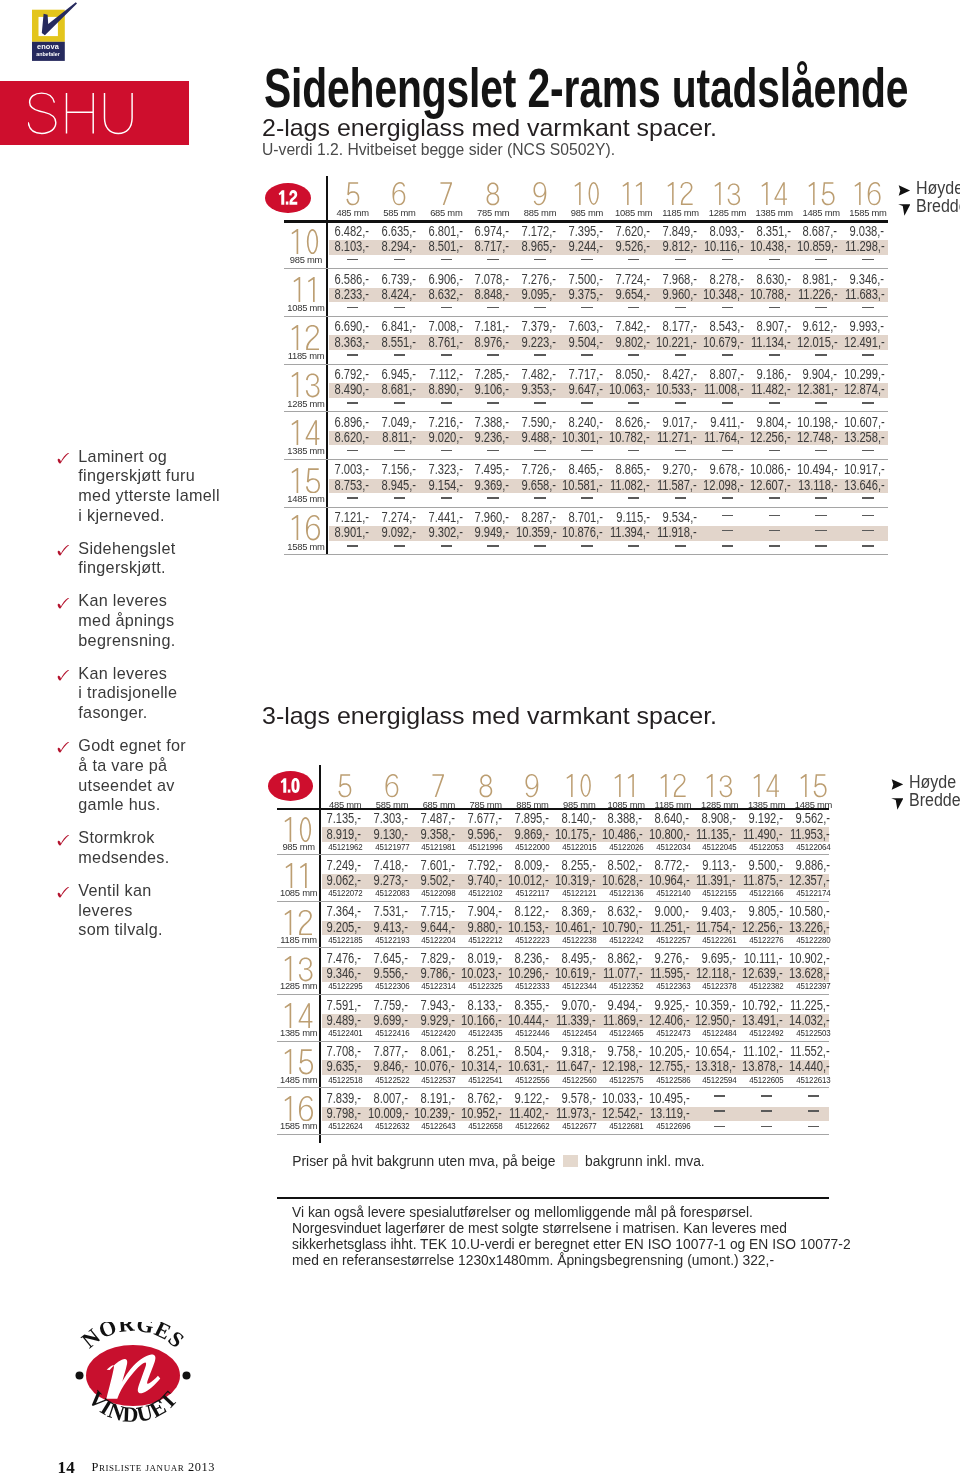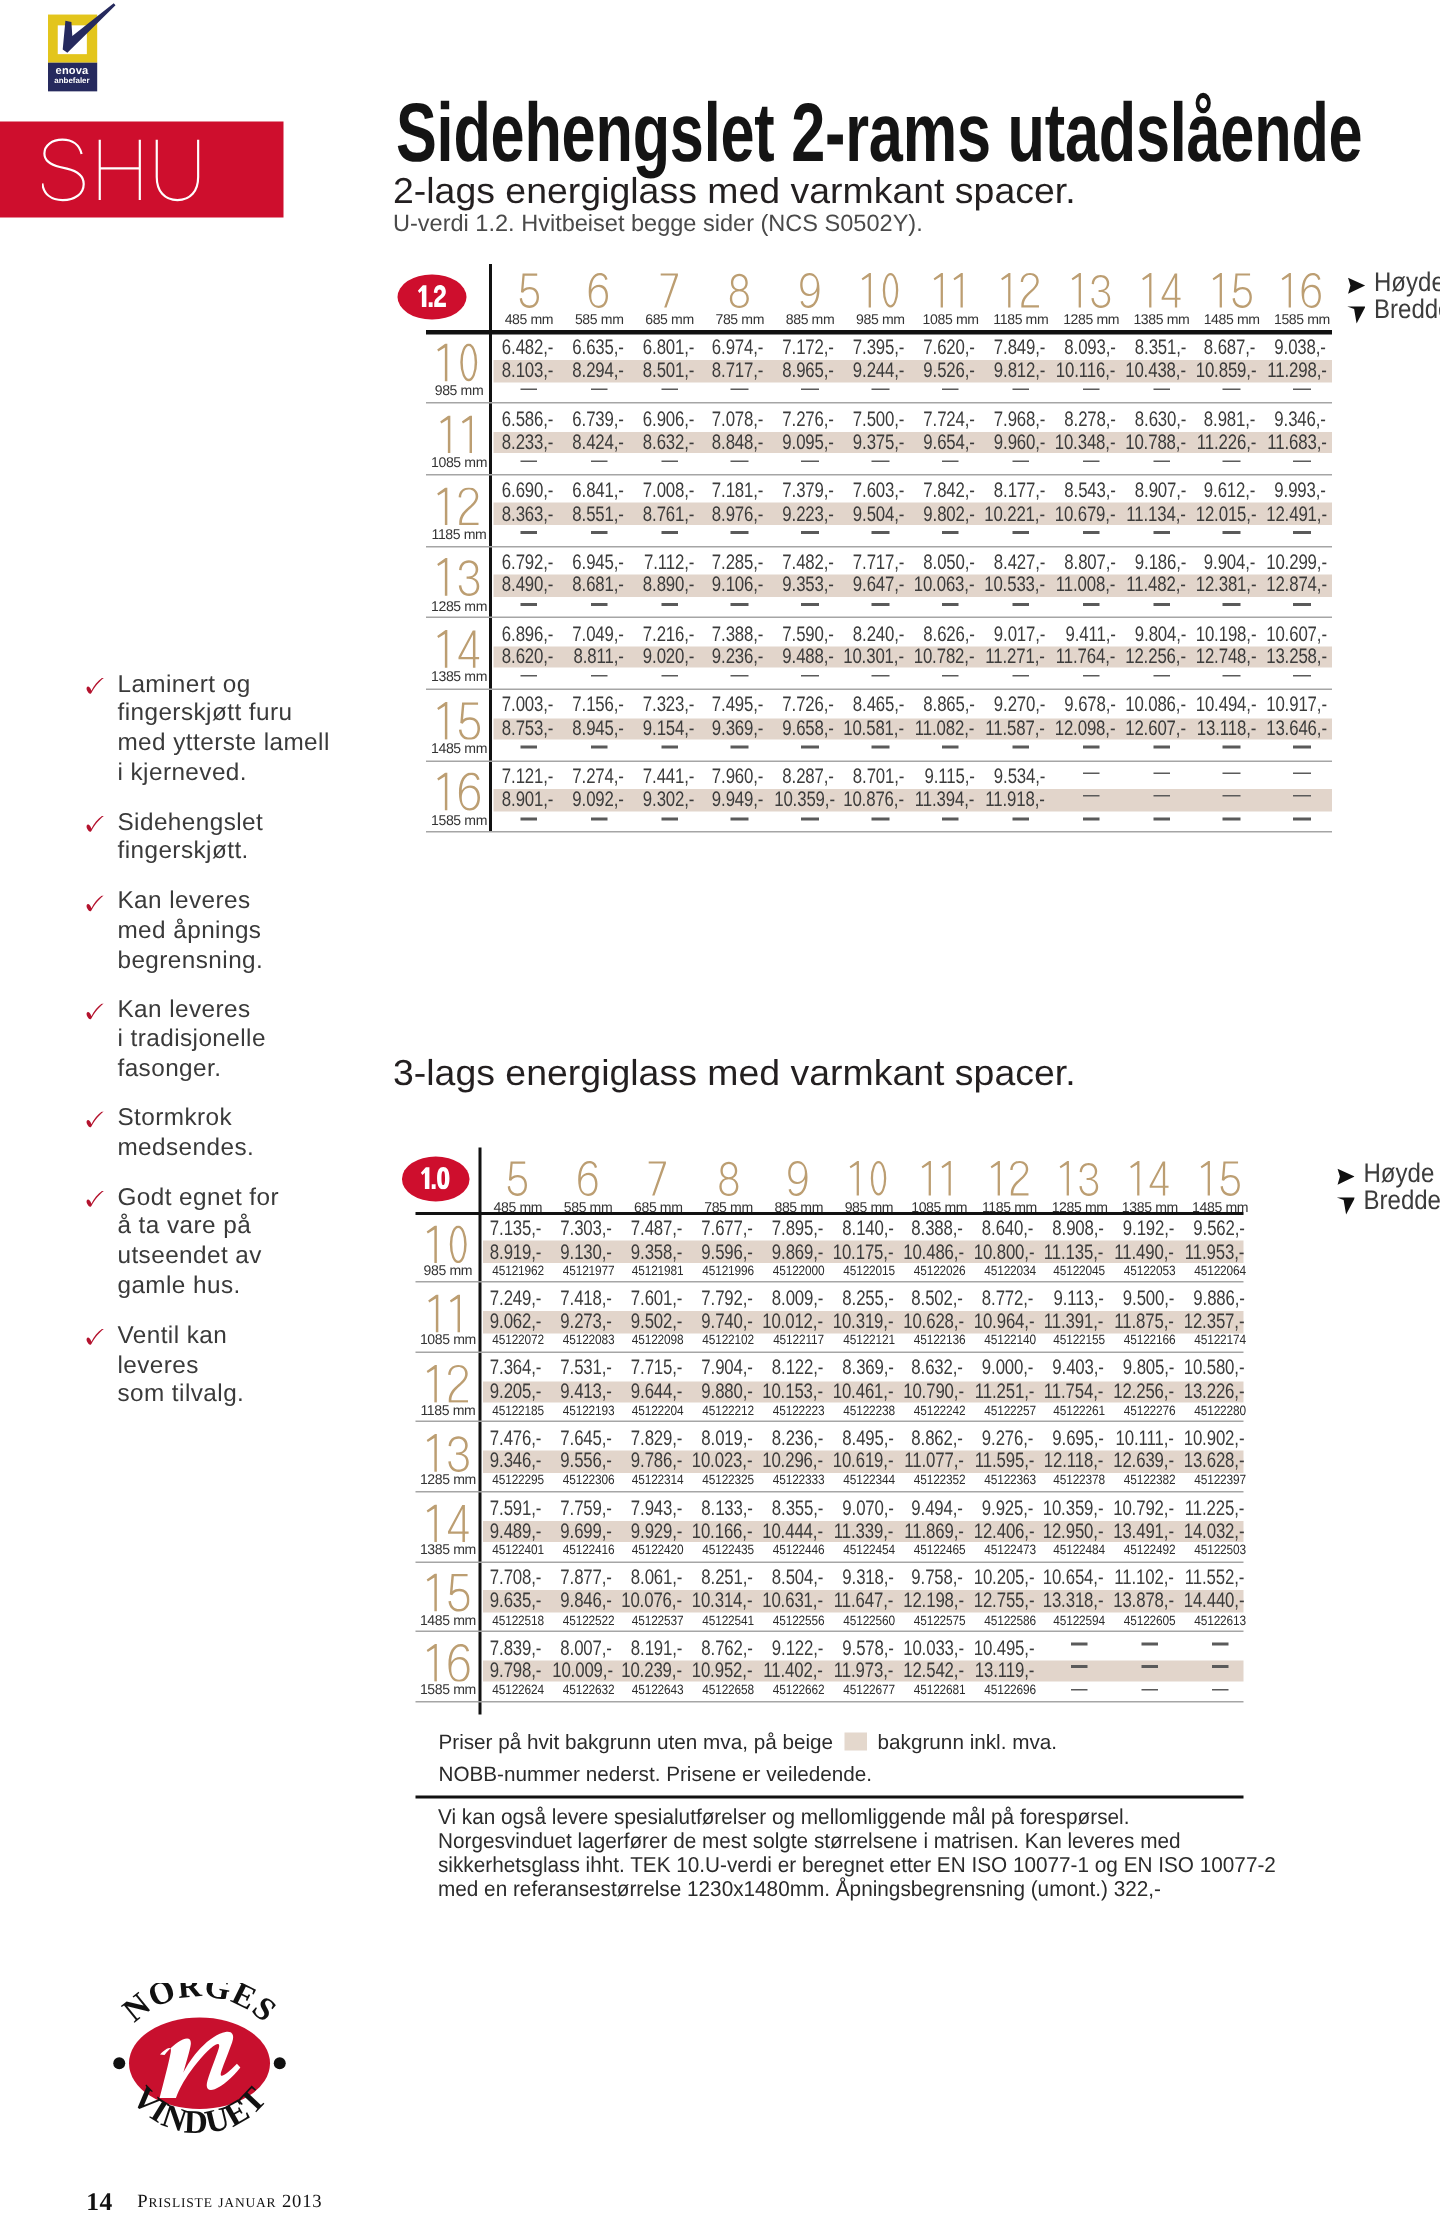--- a/index.html
+++ b/index.html
@@ -147,33 +147,33 @@
           <div data-name="feature-line">Kan leveres</div>
           <div data-name="feature-line">i tradisjonelle</div>
           <div data-name="feature-line">fasonger.</div>
         </div>
       </div>
 <div class="feat" data-name="feature-item">
         <span class="tick" data-name="check-icon"><svg viewBox="0 0 20 20" width="12.3" height="12.3" aria-hidden="true">
             <path d="M19.9 0.0 C15.0 3.6 9.6 10.2 6.7 15.6 C6.2 16.55 5.75 17.2 5.05 17.2 C4.05 17.2 2.8 15.9 1.95 14.2 C1.15 12.6 0.85 10.9 1.5 9.9 C2.2 8.8 3.7 9.1 4.8 10.6 C5.45 11.5 5.95 12.6 6.35 13.8 C9.0 8.2 13.3 2.9 17.8 0.0 Z" fill="#b4132e"></path>
           </svg></span>
         <div class="ftxt" data-name="feature-text">
-          <div data-name="feature-line">Stormkrok</div>
-          <div data-name="feature-line">medsendes.</div>
+          <div data-name="feature-line">Godt egnet for</div>
+          <div data-name="feature-line">å ta vare på</div>
+          <div data-name="feature-line">utseendet av</div>
+          <div data-name="feature-line">gamle hus.</div>
         </div>
       </div>
 <div class="feat" data-name="feature-item">
         <span class="tick" data-name="check-icon"><svg viewBox="0 0 20 20" width="12.3" height="12.3" aria-hidden="true">
             <path d="M19.9 0.0 C15.0 3.6 9.6 10.2 6.7 15.6 C6.2 16.55 5.75 17.2 5.05 17.2 C4.05 17.2 2.8 15.9 1.95 14.2 C1.15 12.6 0.85 10.9 1.5 9.9 C2.2 8.8 3.7 9.1 4.8 10.6 C5.45 11.5 5.95 12.6 6.35 13.8 C9.0 8.2 13.3 2.9 17.8 0.0 Z" fill="#b4132e"></path>
           </svg></span>
         <div class="ftxt" data-name="feature-text">
-          <div data-name="feature-line">Godt egnet for</div>
-          <div data-name="feature-line">å ta vare på</div>
-          <div data-name="feature-line">utseendet av</div>
-          <div data-name="feature-line">gamle hus.</div>
+          <div data-name="feature-line">Stormkrok</div>
+          <div data-name="feature-line">medsendes.</div>
         </div>
       </div>
 <div class="feat" data-name="feature-item">
         <span class="tick" data-name="check-icon"><svg viewBox="0 0 20 20" width="12.3" height="12.3" aria-hidden="true">
             <path d="M19.9 0.0 C15.0 3.6 9.6 10.2 6.7 15.6 C6.2 16.55 5.75 17.2 5.05 17.2 C4.05 17.2 2.8 15.9 1.95 14.2 C1.15 12.6 0.85 10.9 1.5 9.9 C2.2 8.8 3.7 9.1 4.8 10.6 C5.45 11.5 5.95 12.6 6.35 13.8 C9.0 8.2 13.3 2.9 17.8 0.0 Z" fill="#b4132e"></path>
           </svg></span>
         <div class="ftxt" data-name="feature-text">
           <div data-name="feature-line">Ventil kan</div>
           <div data-name="feature-line">leveres</div>
           <div data-name="feature-line">som tilvalg.</div>
@@ -1266,21 +1266,20 @@
       </div>
 <div class="rowline" data-name="table2-row-separator" style="left:277px;top:1133.6499999999999px;width:552px;"></div>
   </div>
 
   <div class="fnblock" data-name="footnotes" style="left:292.3px;top:1152.3px;">
     <div class="fn" data-name="footnote-vat">
       <span data-name="footnote-vat-a">Priser på hvit bakgrunn uten mva, på beige</span>
       <span class="fnswatch" data-name="beige-swatch"></span>
       <span data-name="footnote-vat-b">bakgrunn inkl. mva.</span>
     </div>
-    <div class="fn" data-name="footnote-nobb">NOBB-nummer nederst. Prisene er veiledende.</div>
   </div>
   <div class="fnrule" data-name="footnote-rule" style="left:276.6px;top:1196.5px;width:552.3px;"></div>
   <div class="fnpara" data-name="footnote-paragraph" style="left:292.3px;top:1203.5px;">
     <div data-name="footnote-paragraph-line">Vi kan også levere spesialutførelser og mellomliggende mål på forespørsel.</div>
     <div data-name="footnote-paragraph-line">Norgesvinduet lagerfører de mest solgte størrelsene i matrisen. Kan leveres med</div>
     <div data-name="footnote-paragraph-line">sikkerhetsglass ihht. TEK 10.U-verdi er beregnet etter EN ISO 10077-1 og EN ISO 10077-2</div>
     <div data-name="footnote-paragraph-line">med en referansestørrelse 1230x1480mm. Åpningsbegrensning (umont.) 322,-</div>
   </div>
 
   <div class="nv" data-name="norgesvinduet-logo">

